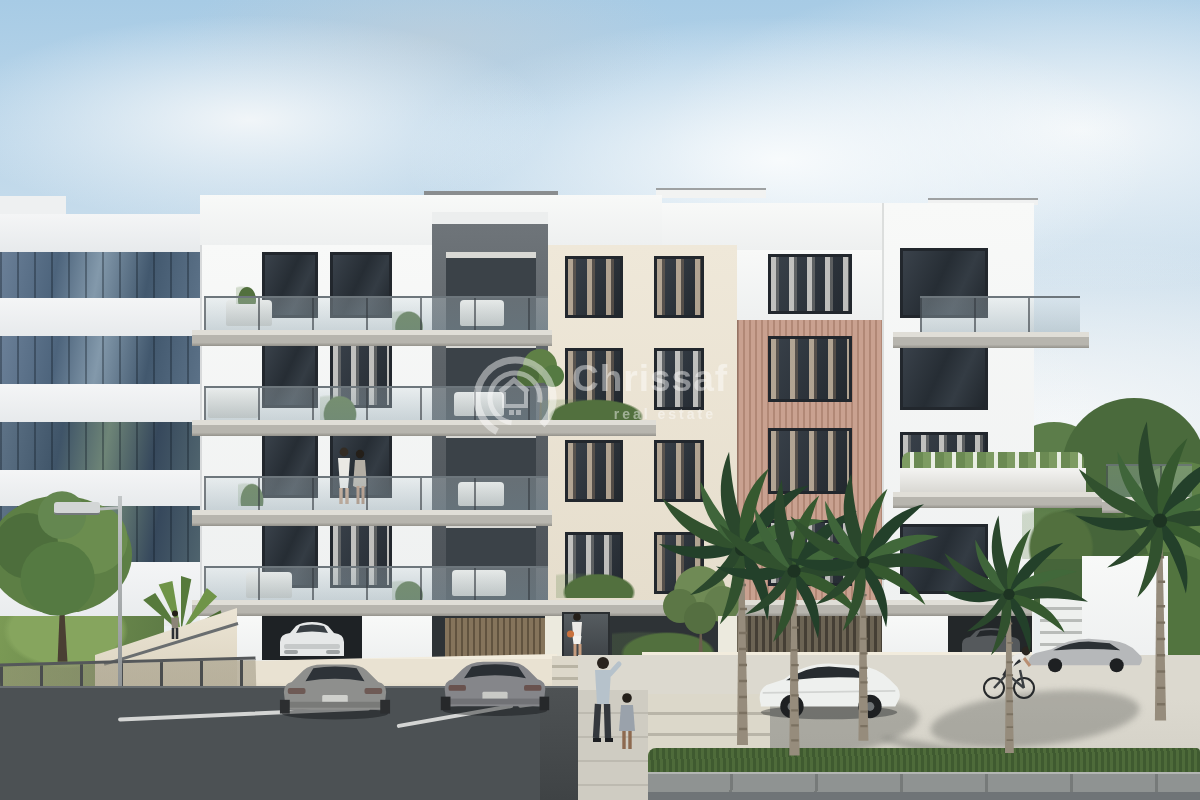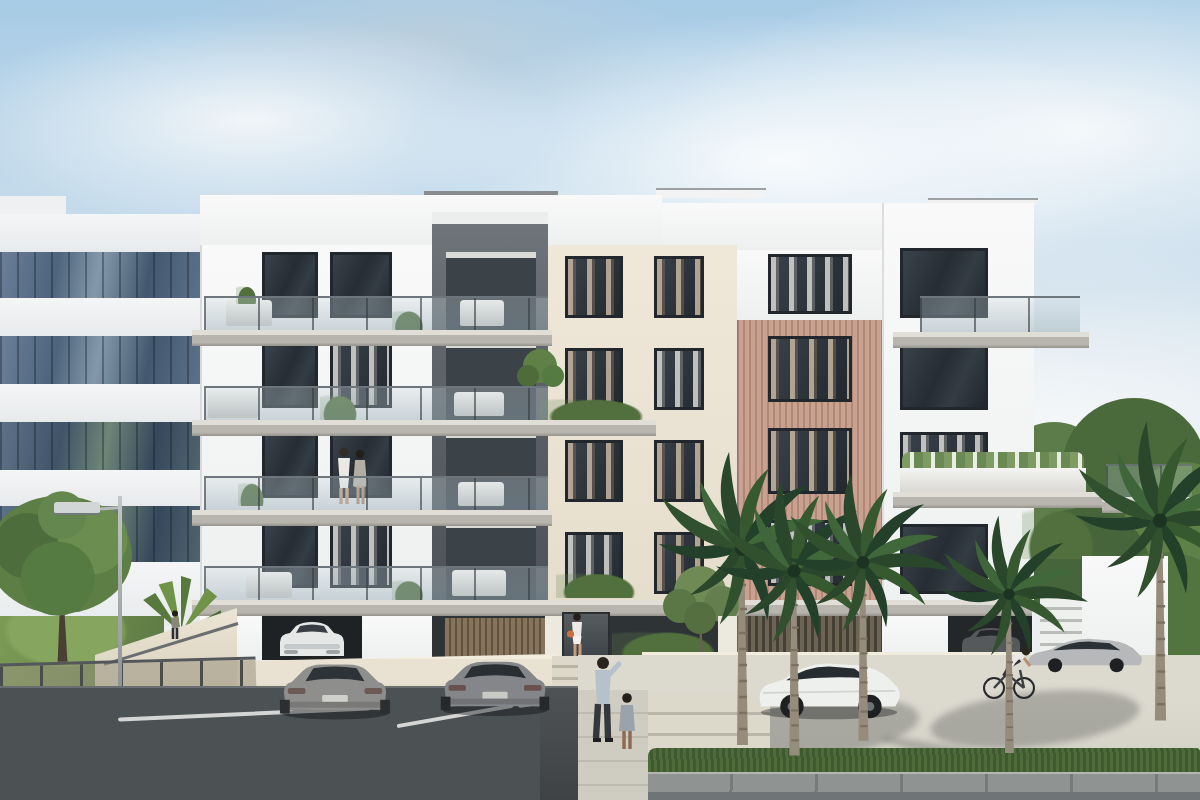--- a/index.html
+++ b/index.html
@@ -407,14 +407,28 @@
   <svg class="abs" style="left:772px;top:448px;width:182px;height:356px">
       <use href="#palm"></use>
     </svg>
   <svg class="abs" style="left:928px;top:498px;width:162px;height:306px">
       <use href="#palm"></use>
     </svg>
   <svg class="abs" style="left:1058px;top:378px;width:204px;height:428px">
       <use href="#palm"></use>
     </svg>
 
+  <div id="wm" class="abs">
+    <svg style="position:absolute;left:0;top:0;width:94px;height:96px" viewBox="0 0 94 96">
+      <g stroke="#ffffff" fill="none">
+        <circle cx="47" cy="50" r="38" stroke-width="7" stroke-dasharray="190 50" transform="rotate(118 47 50)"></circle>
+        <circle cx="47" cy="50" r="25" stroke-width="5" stroke-dasharray="118 40" transform="rotate(98 47 50)"></circle>
+        <path d="M32,44 L46,32 L60,44" stroke-width="5"></path>
+        <path d="M36,44 v14 h22 v-14" stroke-width="4"></path>
+      </g>
+      <rect x="41" y="62" width="5" height="5" fill="#ffffff"></rect>
+        <rect x="48" y="62" width="5" height="5" fill="#ffffff"></rect>
+    </svg>
+    <div class="brand">Chrissaf</div>
+    <div class="tag">real estate</div>
+  </div>
 
 </div>
 
 </body></html>

